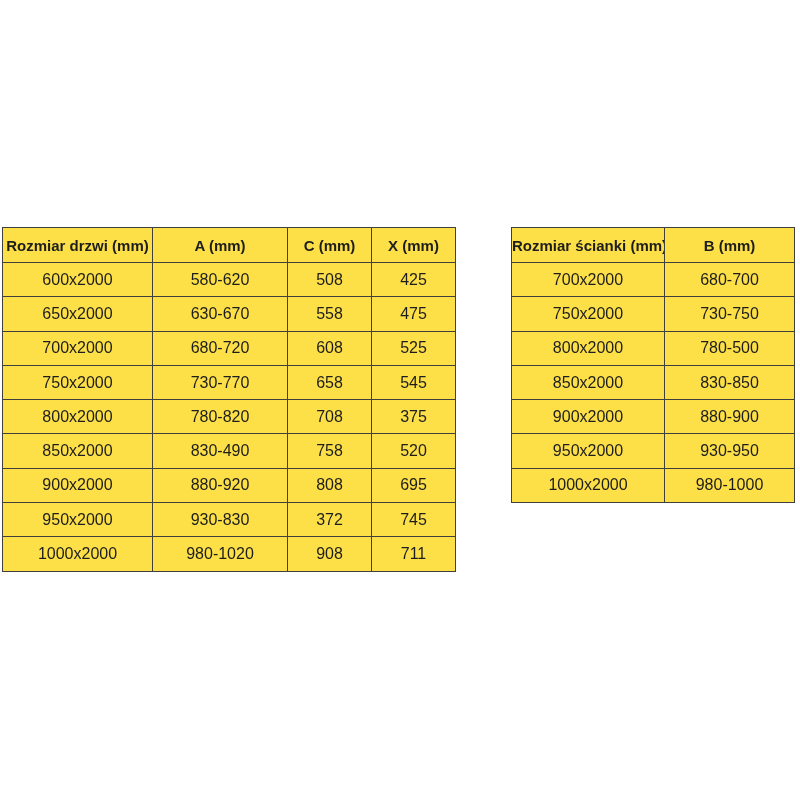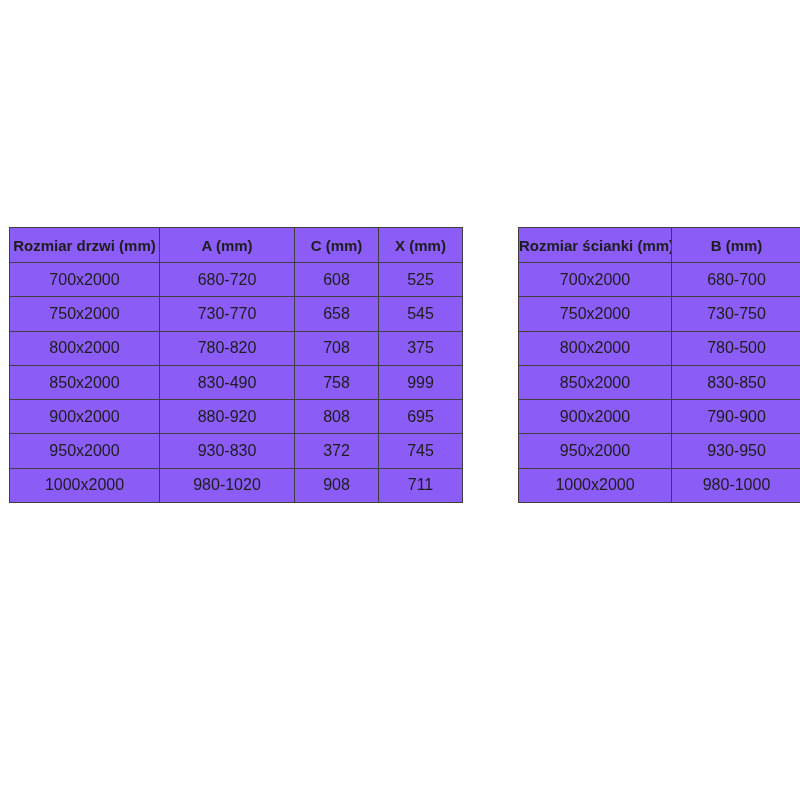--- a/index.html
+++ b/index.html
@@ -10,22 +10,21 @@
     width: 800px;
     height: 800px;
     position: relative;
     background: #ffffff;
     font-family: "Liberation Sans", sans-serif;
   }
   table.spec-table {
     position: absolute;
     border-collapse: collapse;
     table-layout: fixed;
-    background: #8b5cf6;
-    margin-left: 7px;
+    background: #fde047;
   }
   .spec-table th, .spec-table td {
     border: 1px solid #3f3f3f;
     text-align: center;
     vertical-align: middle;
     color: #1d1d1d;
     white-space: nowrap;
     overflow: hidden;
     padding: 0;
   }
@@ -63,20 +62,32 @@
   <thead>
       <tr>
         <th>Rozmiar drzwi (mm)</th>
         <th>A (mm)</th>
         <th>C (mm)</th>
         <th>X (mm)</th>
       </tr>
     </thead>
   <tbody>
       <tr>
+        <td>600x2000</td>
+        <td>580-620</td>
+        <td>508</td>
+        <td>425</td>
+      </tr>
+      <tr>
+        <td>650x2000</td>
+        <td>630-670</td>
+        <td>558</td>
+        <td>475</td>
+      </tr>
+      <tr>
         <td>700x2000</td>
         <td>680-720</td>
         <td>608</td>
         <td>525</td>
       </tr>
       <tr>
         <td>750x2000</td>
         <td>730-770</td>
         <td>658</td>
         <td>545</td>
@@ -84,21 +95,21 @@
       <tr>
         <td>800x2000</td>
         <td>780-820</td>
         <td>708</td>
         <td>375</td>
       </tr>
       <tr>
         <td>850x2000</td>
         <td>830-490</td>
         <td>758</td>
-        <td>999</td>
+        <td>520</td>
       </tr>
       <tr>
         <td>900x2000</td>
         <td>880-920</td>
         <td>808</td>
         <td>695</td>
       </tr>
       <tr>
         <td>950x2000</td>
         <td>930-830</td>
@@ -137,21 +148,21 @@
       <tr>
         <td>800x2000</td>
         <td>780-500</td>
       </tr>
       <tr>
         <td>850x2000</td>
         <td>830-850</td>
       </tr>
       <tr>
         <td>900x2000</td>
-        <td>790-900</td>
+        <td>880-900</td>
       </tr>
       <tr>
         <td>950x2000</td>
         <td>930-950</td>
       </tr>
       <tr>
         <td>1000x2000</td>
         <td>980-1000</td>
       </tr>
     </tbody>

